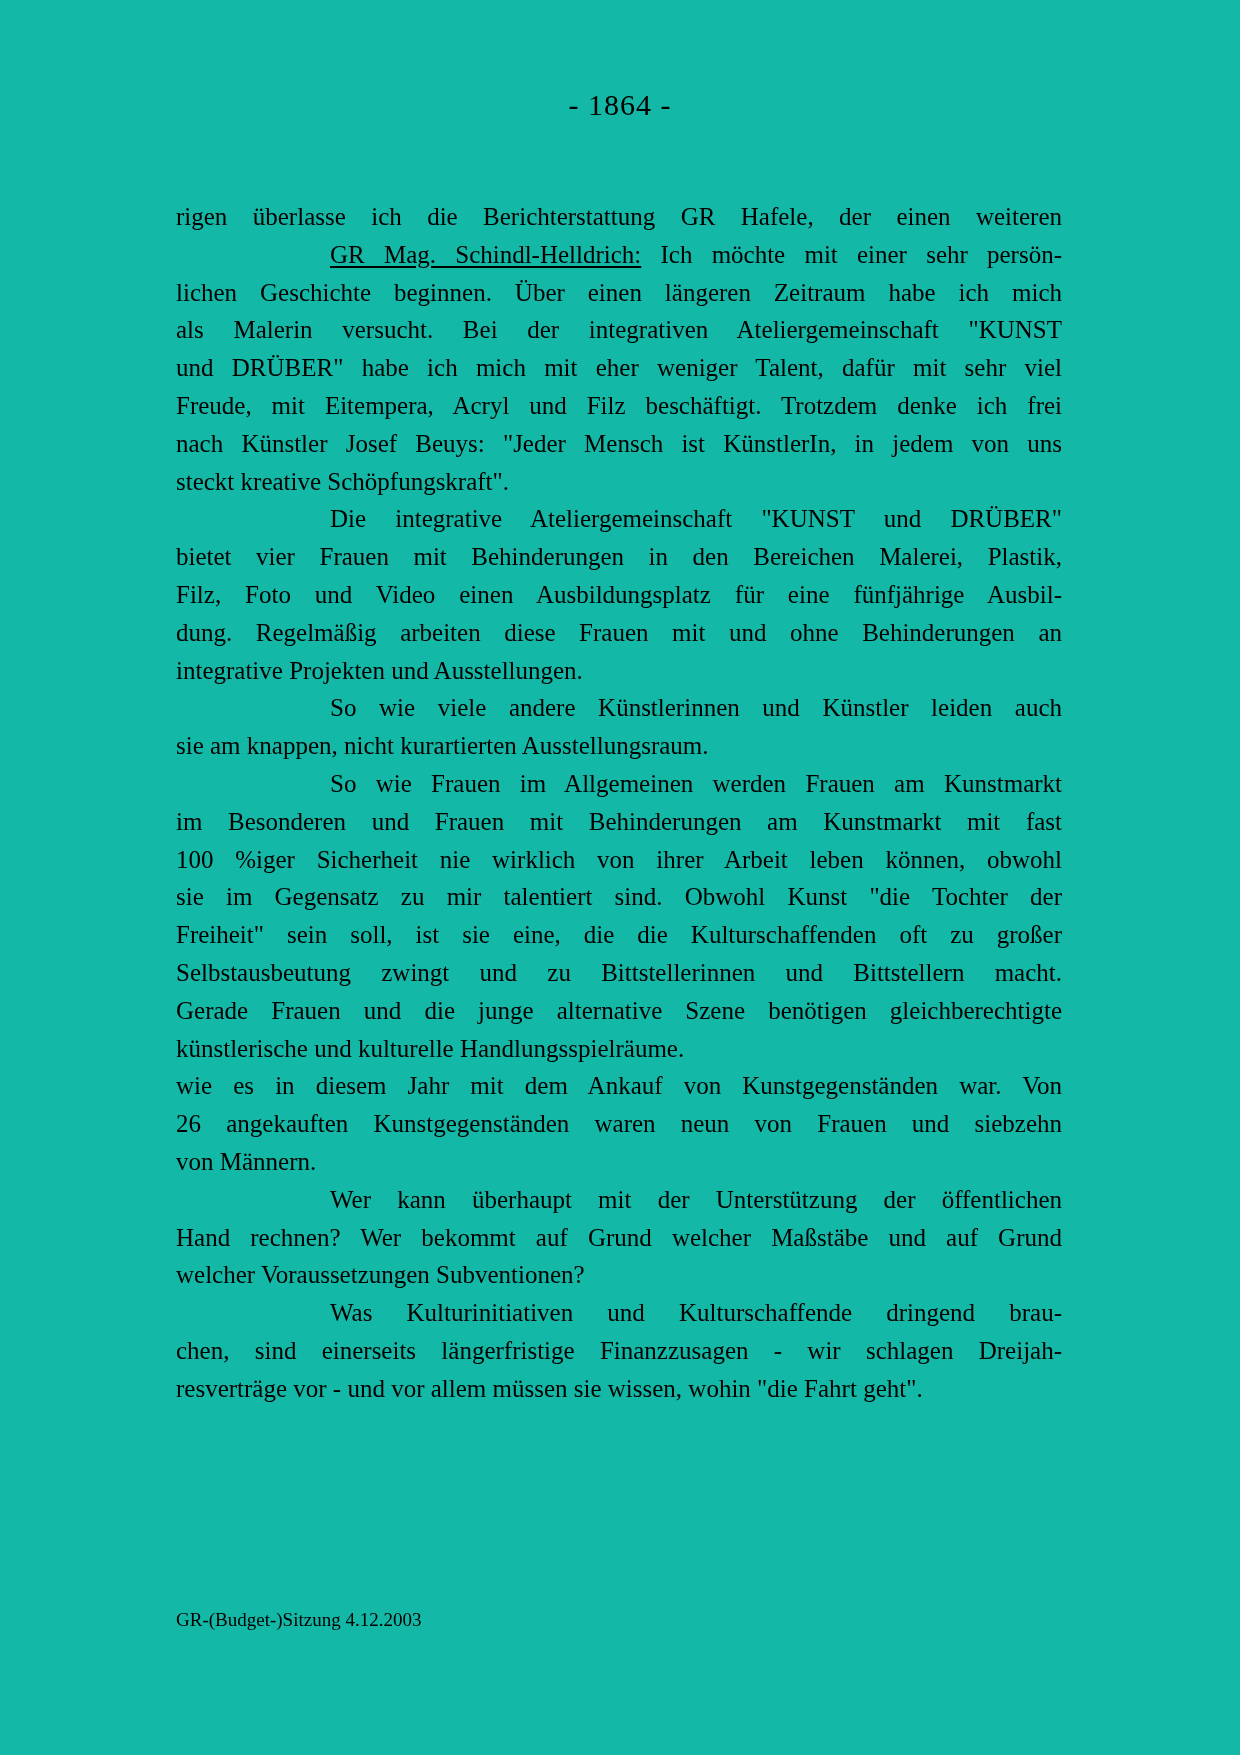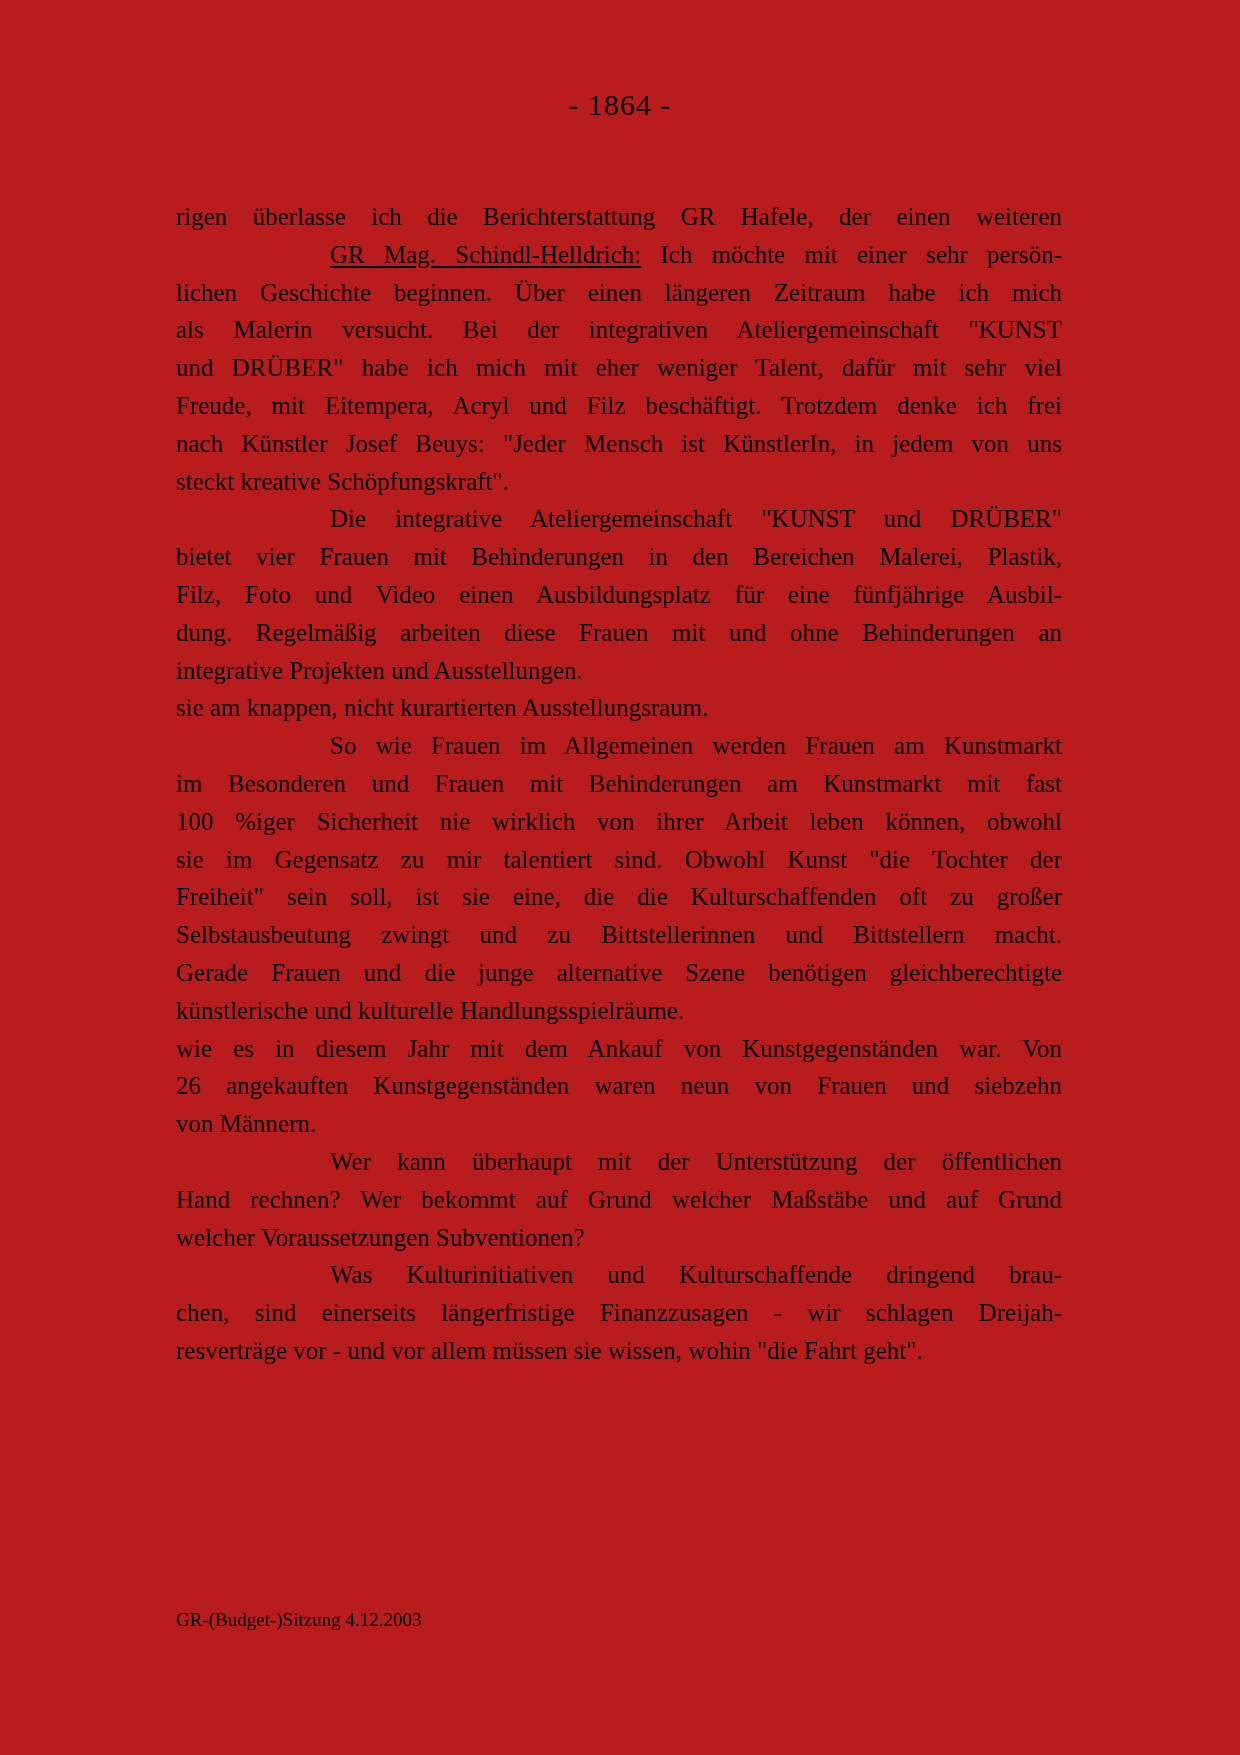--- a/index.html
+++ b/index.html
@@ -1,20 +1,20 @@
 <!DOCTYPE html>
 <html><head>
 <meta charset="utf-8">
 <style>
   html, body { margin: 0; padding: 0; background: #ffffff; }
   .page {
     position: relative;
     width: 1240px;
     height: 1755px;
-    background: #b91c1c;
+    background: #14b8a6;
     color: #000000;
     font-family: "Liberation Serif", "DejaVu Serif", serif;
     overflow: hidden;
   }
   .page-number {
     position: absolute;
     top: 87px;
     left: 0;
     width: 100%;
     text-align: center;
@@ -72,20 +72,21 @@
         <div class="line para-end">steckt kreative Schöpfungskraft".</div>
       </div>
       <div class="paragraph">
         <div class="line indent">Die integrative Ateliergemeinschaft "KUNST und DRÜBER"</div>
         <div class="line">bietet vier Frauen mit Behinderungen in den Bereichen Malerei, Plastik,</div>
         <div class="line">Filz, Foto und Video einen Ausbildungsplatz für eine fünfjährige Ausbil-</div>
         <div class="line">dung. Regelmäßig arbeiten diese Frauen mit und ohne Behinderungen an</div>
         <div class="line para-end">integrative Projekten und Ausstellungen.</div>
       </div>
       <div class="paragraph">
+        <div class="line indent">So wie viele andere Künstlerinnen und Künstler leiden auch</div>
         <div class="line para-end">sie am knappen, nicht kurartierten Ausstellungsraum.</div>
       </div>
       <div class="paragraph">
         <div class="line indent">So wie Frauen im Allgemeinen werden Frauen am Kunstmarkt</div>
         <div class="line">im Besonderen und Frauen mit Behinderungen am Kunstmarkt mit fast</div>
         <div class="line">100 %iger Sicherheit nie wirklich von ihrer Arbeit leben können, obwohl</div>
         <div class="line">sie im Gegensatz zu mir talentiert sind. Obwohl Kunst "die Tochter der</div>
         <div class="line">Freiheit" sein soll, ist sie eine, die die Kulturschaffenden oft zu großer</div>
         <div class="line">Selbstausbeutung zwingt und zu Bittstellerinnen und Bittstellern macht.</div>
         <div class="line">Gerade Frauen und die junge alternative Szene benötigen gleichberechtigte</div>

